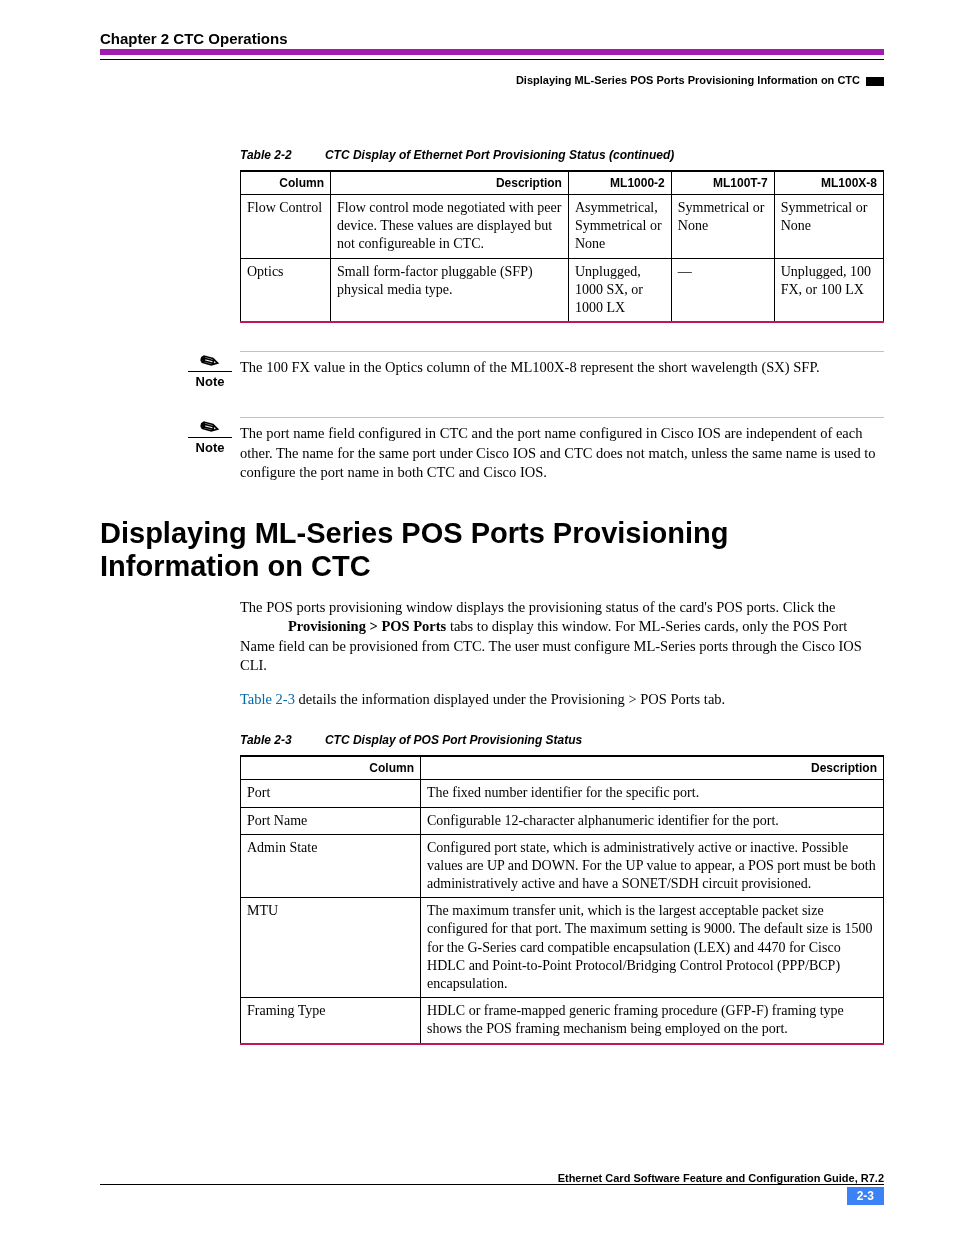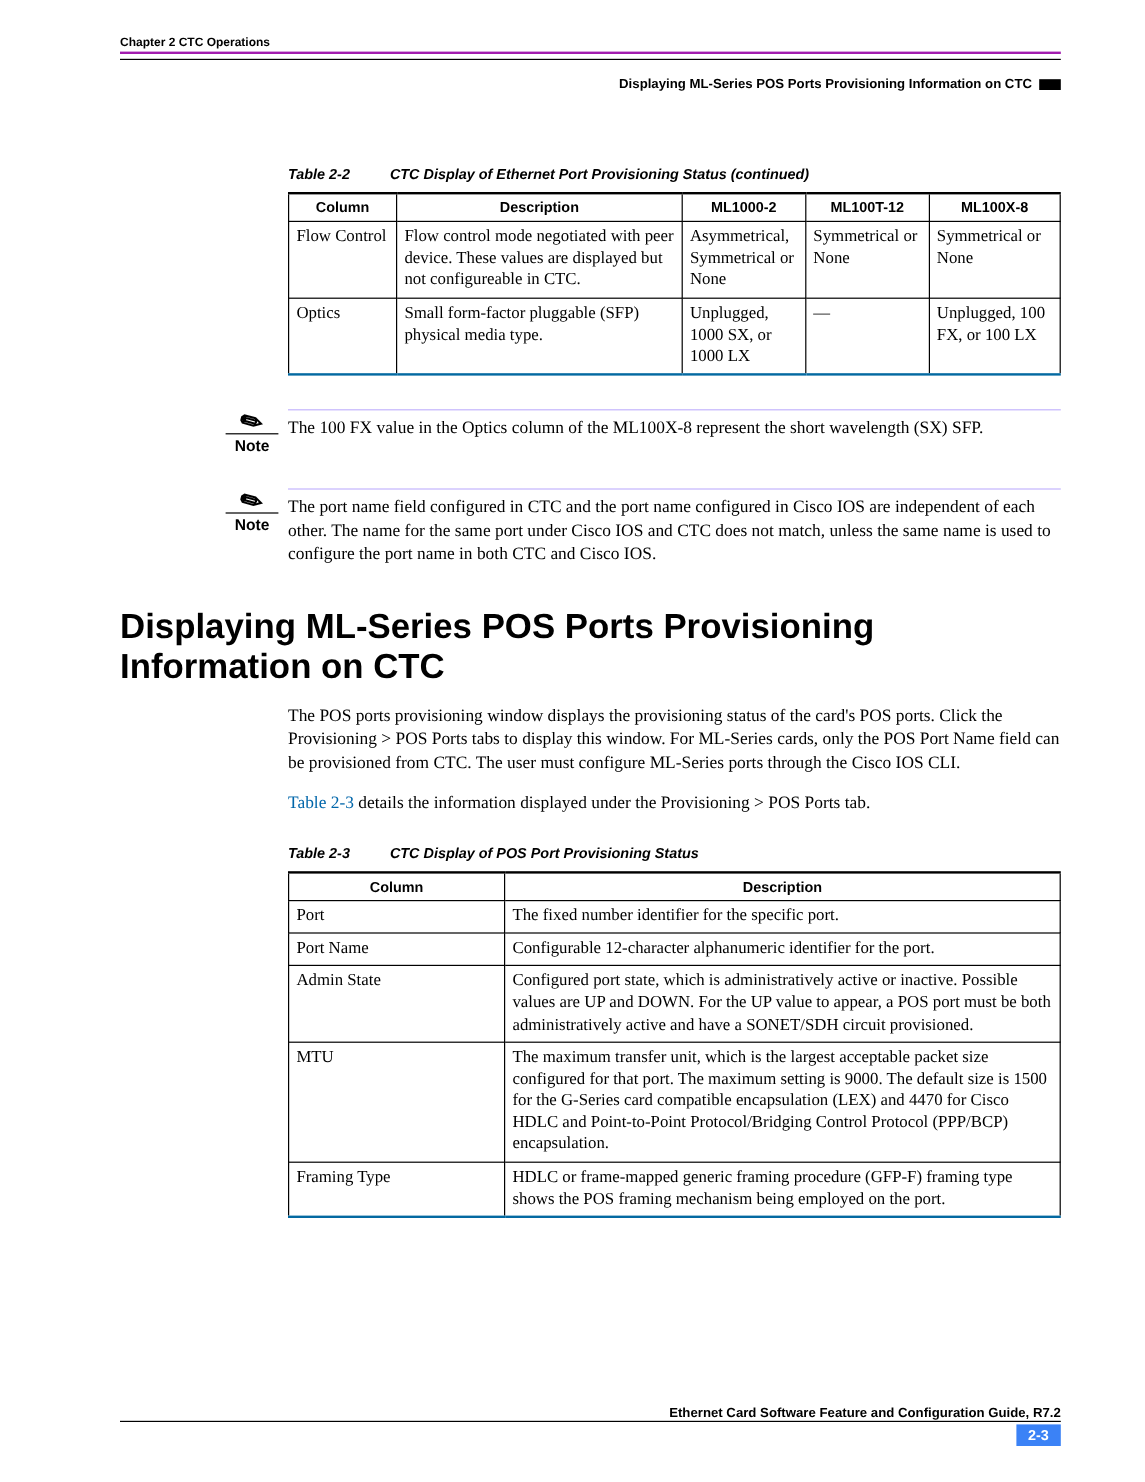--- a/index.html
+++ b/index.html
@@ -15,23 +15,23 @@
     min-height: 1235px;
     margin: 0 auto;
     position: relative;
     padding: 30px 70px 60px 100px;
     box-sizing: border-box;
   }
   .header-top { border-top: 1px solid #000; margin-top: 4px; }
   .header-line {
     font-family: Arial, Helvetica, sans-serif;
     font-weight: bold;
-    font-size: 10px;
+    font-size: 15px;
     padding-bottom: 2px;
-    border-bottom: 2px solid #a21caf;
+    border-bottom: 6px solid #a21caf;
   }
   .subheader-row {
     font-family: Arial, Helvetica, sans-serif;
     font-weight: bold;
     font-size: 11px;
     text-align: right;
     margin-top: 14px;
     padding-bottom: 2px;
   }
   .subheader-row .block-end {
@@ -53,32 +53,32 @@
   table.doc-table {
     border-collapse: collapse;
     width: calc(100% - 140px);
     margin-left: 140px;
     font-size: 14px;
   }
   table.doc-table th {
     font-family: Arial, Helvetica, sans-serif;
     font-weight: bold;
     font-size: 12px;
-    text-align: center;
+    text-align: right;
     padding: 4px 6px;
     border: 1px solid #000;
     border-top: 2px solid #000;
   }
   table.doc-table td {
     padding: 4px 6px;
     border: 1px solid #000;
     vertical-align: top;
     line-height: 1.3;
   }
-  table.doc-table tr.last td { border-bottom: 2px solid #0369a1; }
+  table.doc-table tr.last td { border-bottom: 2px solid #be185d; }
   .note-block {
     display: flex;
     align-items: flex-start;
     margin-top: 28px;
     margin-left: 80px;
   }
   .note-left {
     width: 60px;
     flex-shrink: 0;
     text-align: center;
@@ -107,21 +107,21 @@
     font-size: 29px;
     margin: 34px 0 10px 0;
     line-height: 1.15;
   }
   .body-text {
     margin-left: 140px;
     font-size: 14.5px;
     line-height: 1.35;
     margin-top: 14px;
   }
-  .body-text .bold { font-weight: normal; }
+  .body-text .bold { font-weight: bold; margin-left: 48px; }
   .link { color: #0066aa; }
   .table-caption.pos { margin-top: 24px; }
   .footer {
     position: absolute;
     bottom: 30px;
     left: 100px;
     right: 70px;
     font-family: Arial, Helvetica, sans-serif;
     font-size: 11px;
   }
@@ -153,21 +153,21 @@
     <span class="tnum">Table 2-2</span>
     <span class="ttitle">CTC Display of Ethernet Port Provisioning Status (continued)</span>
   </div>
 
   <table class="doc-table">
     <tbody>
         <tr>
       <th style="width:14%">Column</th>
       <th style="width:37%">Description</th>
       <th style="width:16%">ML1000-2</th>
-      <th style="width:16%">ML100T-12</th>
+      <th style="width:16%">ML100T-7</th>
       <th style="width:17%">ML100X-8</th>
     </tr>
     <tr>
       <td>Flow Control</td>
       <td>Flow control mode negotiated with peer device. These values are displayed but not configureable in CTC.</td>
       <td>Asymmetrical, Symmetrical or None</td>
       <td>Symmetrical or None</td>
       <td>Symmetrical or None</td>
     </tr>
     <tr class="last">

